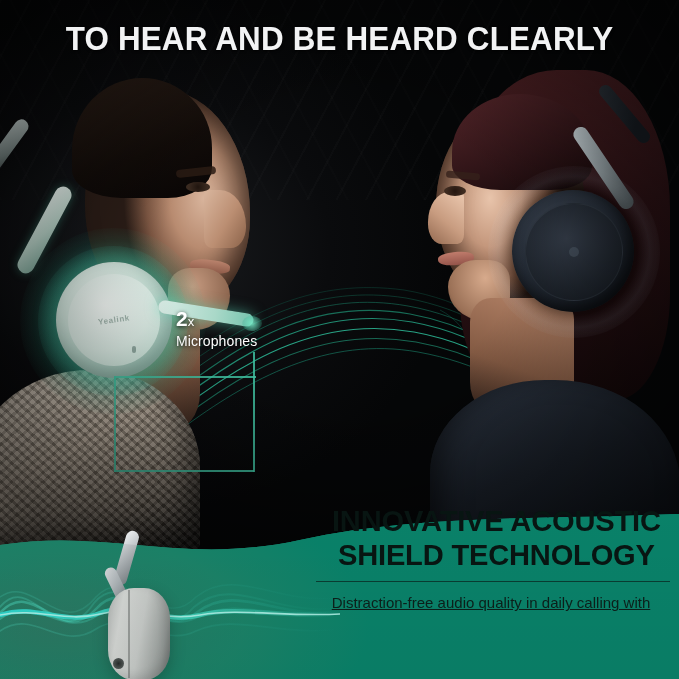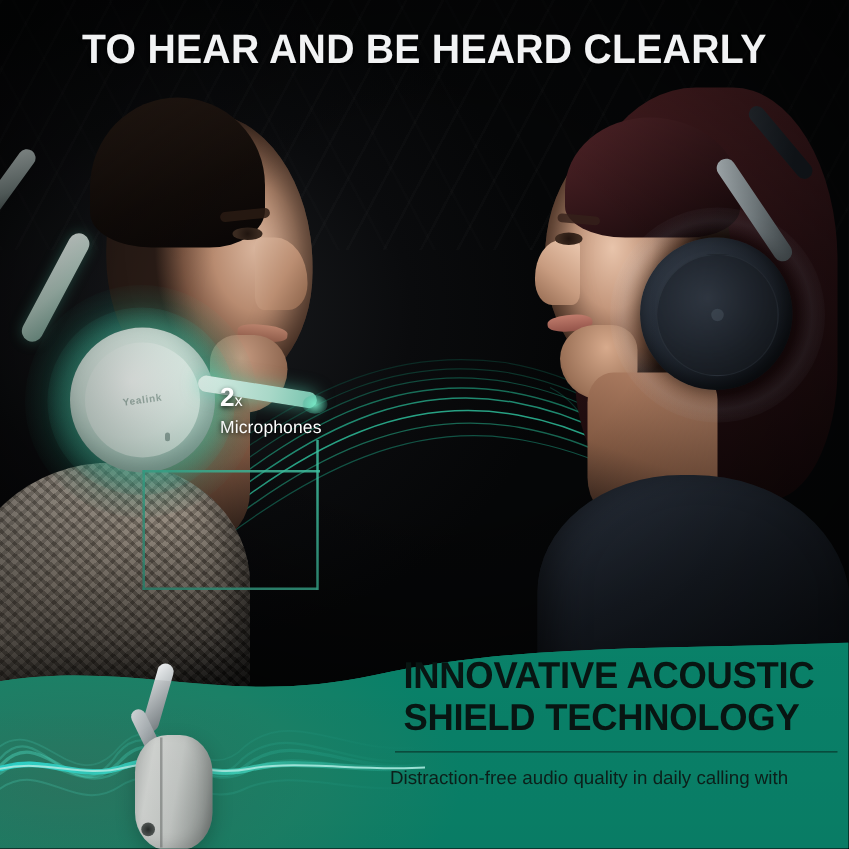--- a/index.html
+++ b/index.html
@@ -348,43 +348,44 @@
   }
   .prod-port {
     position: absolute; left: 15px; top: 128px;
     width: 11px; height: 11px; border-radius: 50%;
     background: radial-gradient(circle, #2b2f2e 0%, #585e5c 70%, #8d9391 100%);
   }
 
   
   .panel-text {
     position: absolute;
-    left: 312px; top: 524px;
+    left: 312px; top: 504px;
     width: 358px;
-    text-align: left;
+    text-align: center;
   }
   .panel-title {
     color: #081512;
     font-size: 30px;
     font-weight: 700;
     line-height: 1.13;
     letter-spacing: -.2px;
     transform: scaleX(.97);
     transform-origin: right center;
   }
   .panel-divider {
     height: 1.5px;
     background: rgba(8,25,20,.65);
     margin: 9px 0 9px 4px;
   }
   .panel-sub {
     color: #0c1f1a;
     font-size: 15px;
     line-height: 1.55;
     font-weight: 400;
+    text-decoration: underline;
   }
 
   
   .callout {
     position: absolute;
     left: 176px; top: 308px;
     text-align: left;
     color: #ffffff;
   }
   .callout-num {

